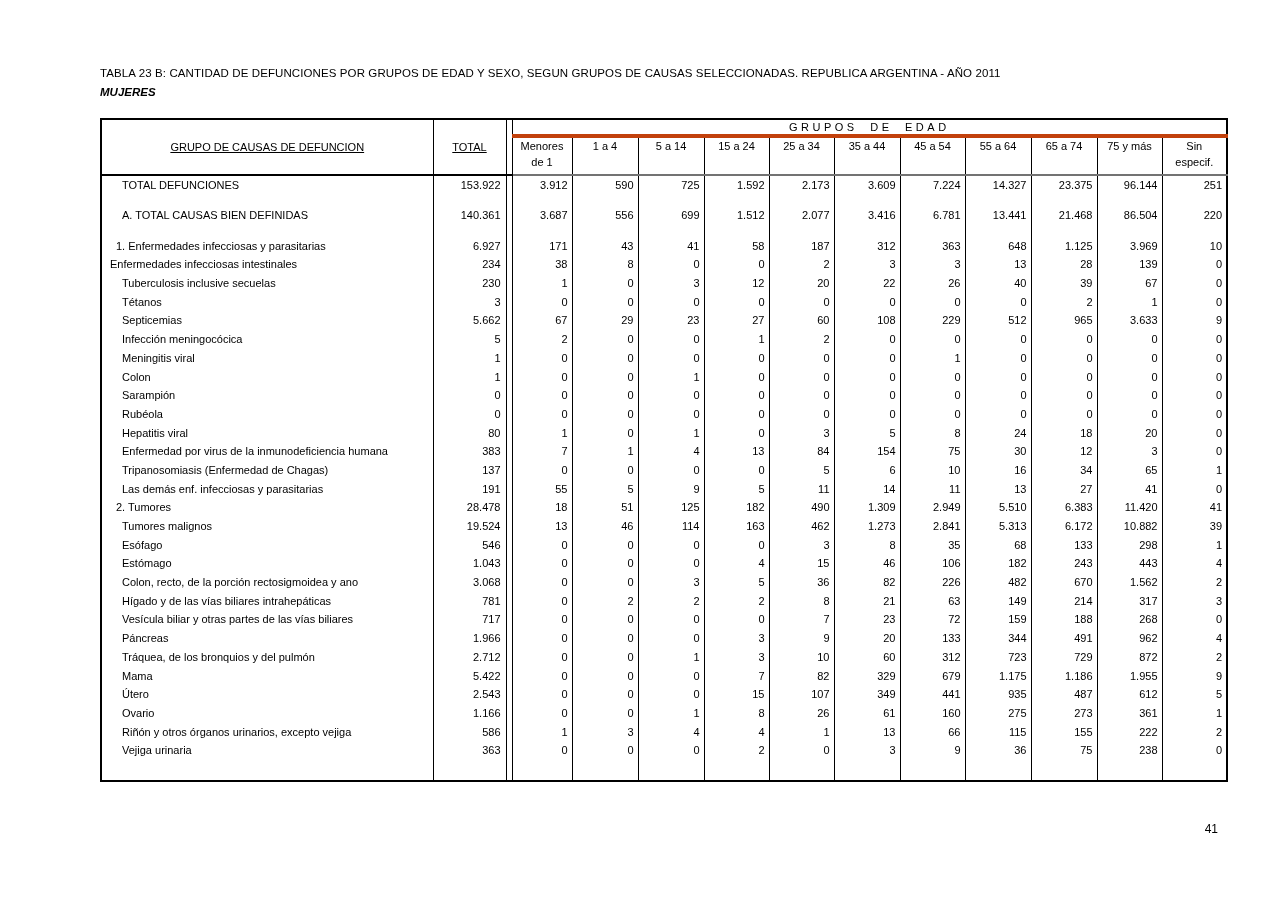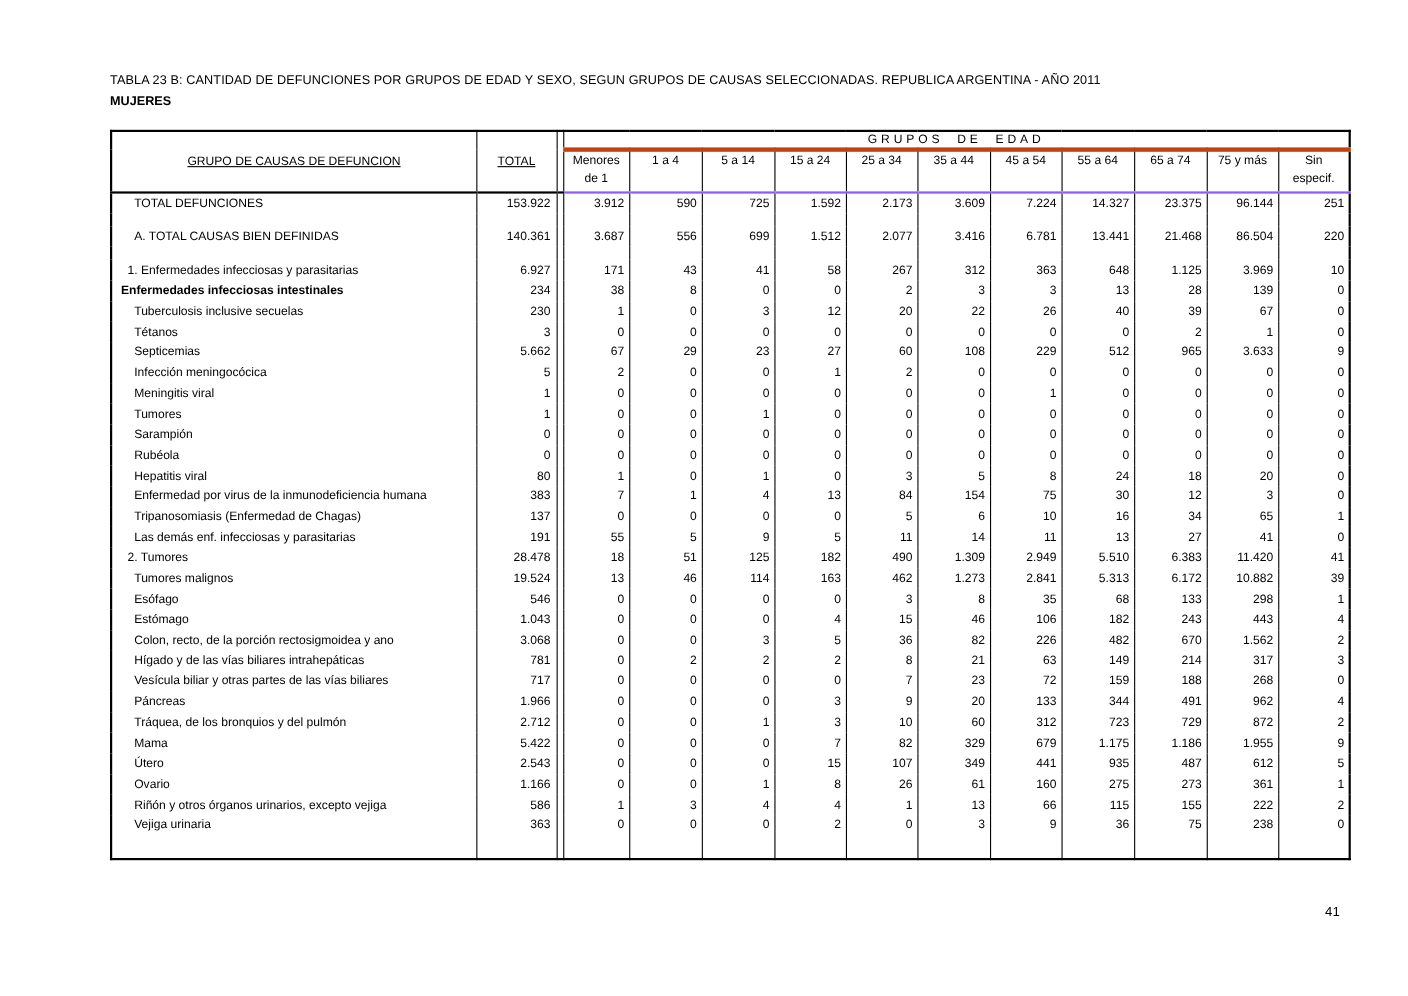--- a/index.html
+++ b/index.html
@@ -8,21 +8,21 @@
     width: 1280px; height: 905px;
     background: #ffffff;
     color: #000000;
     font-family: "Liberation Sans", sans-serif;
     overflow: hidden;
   }
   .page { position: relative; width: 1280px; height: 905px; background: #fff; }
 
   .title-block { position: absolute; top: 67px; left: 100px; }
   .title { font-size: 11.5px; white-space: nowrap; letter-spacing: 0.1px; }
-  .subtitle { font-size: 11.5px; font-weight: 700; margin-top: 7px; }
+  .subtitle { font-size: 11.5px; font-weight: 700; font-style: italic; margin-top: 7px; }
 
   table.stats-table {
     position: absolute; top: 118px; left: 100px;
     width: 1126px;
     border-collapse: collapse;
     table-layout: fixed;
     border: 2px solid #000;
   }
   .stats-table th, .stats-table td {
     padding: 0; margin: 0;
@@ -40,32 +40,32 @@
   .total-header { }
   .gap-header { border-bottom: 2px solid #000; }
   .group-header {
     text-align: center; vertical-align: middle;
     letter-spacing: 3.5px; word-spacing: 6px;
     border-bottom: 4px solid #c2410c;
   }
   .age-header {
     text-align: center; vertical-align: top;
     padding-top: 3px; line-height: 16px;
-    border-bottom: 2px solid #8b5cf6;
+    border-bottom: 2px solid #737373;
   }
 
   
   tbody tr { height: 18.7px; }
   tbody tr.spacer-row { height: 12px; }
   tbody tr.filler-row { height: 21px; }
   td.label-cell {
     text-align: left; vertical-align: middle;
     padding-left: 20px; white-space: nowrap;
   }
-  td.label-cell.ind1 { padding-left: 8px; font-weight: bold; }
+  td.label-cell.ind1 { padding-left: 8px; }
   td.label-cell.ind2 { padding-left: 14px; }
   td.num-cell { text-align: right; vertical-align: middle; padding-right: 4px; }
   td.total-cell { padding-right: 5px; }
   .bold { font-weight: 700; }
 
   .page-number { position: absolute; top: 822px; right: 62px; font-size: 12px; }
 </style>
 </head>
 <body>
 
@@ -204,21 +204,21 @@
           <td class="num-cell"></td>
         </tr>
         <tr>
           <td class="label-cell bold ind2">1. Enfermedades infecciosas y parasitarias</td>
           <td class="num-cell total-cell bold">6.927</td>
           <td class="gap-cell"></td>
           <td class="num-cell bold">171</td>
           <td class="num-cell bold">43</td>
           <td class="num-cell bold">41</td>
           <td class="num-cell bold">58</td>
-          <td class="num-cell bold">267</td>
+          <td class="num-cell bold">187</td>
           <td class="num-cell bold">312</td>
           <td class="num-cell bold">363</td>
           <td class="num-cell bold">648</td>
           <td class="num-cell bold">1.125</td>
           <td class="num-cell bold">3.969</td>
           <td class="num-cell bold">10</td>
         </tr>
         <tr>
           <td class="label-cell ind1">Enfermedades infecciosas intestinales</td>
           <td class="num-cell total-cell">234</td>
@@ -309,21 +309,21 @@
           <td class="num-cell">0</td>
           <td class="num-cell">0</td>
           <td class="num-cell">0</td>
           <td class="num-cell">1</td>
           <td class="num-cell">0</td>
           <td class="num-cell">0</td>
           <td class="num-cell">0</td>
           <td class="num-cell">0</td>
         </tr>
         <tr>
-          <td class="label-cell ind0">Tumores</td>
+          <td class="label-cell ind0">Colon</td>
           <td class="num-cell total-cell">1</td>
           <td class="gap-cell"></td>
           <td class="num-cell">0</td>
           <td class="num-cell">0</td>
           <td class="num-cell">1</td>
           <td class="num-cell">0</td>
           <td class="num-cell">0</td>
           <td class="num-cell">0</td>
           <td class="num-cell">0</td>
           <td class="num-cell">0</td>

